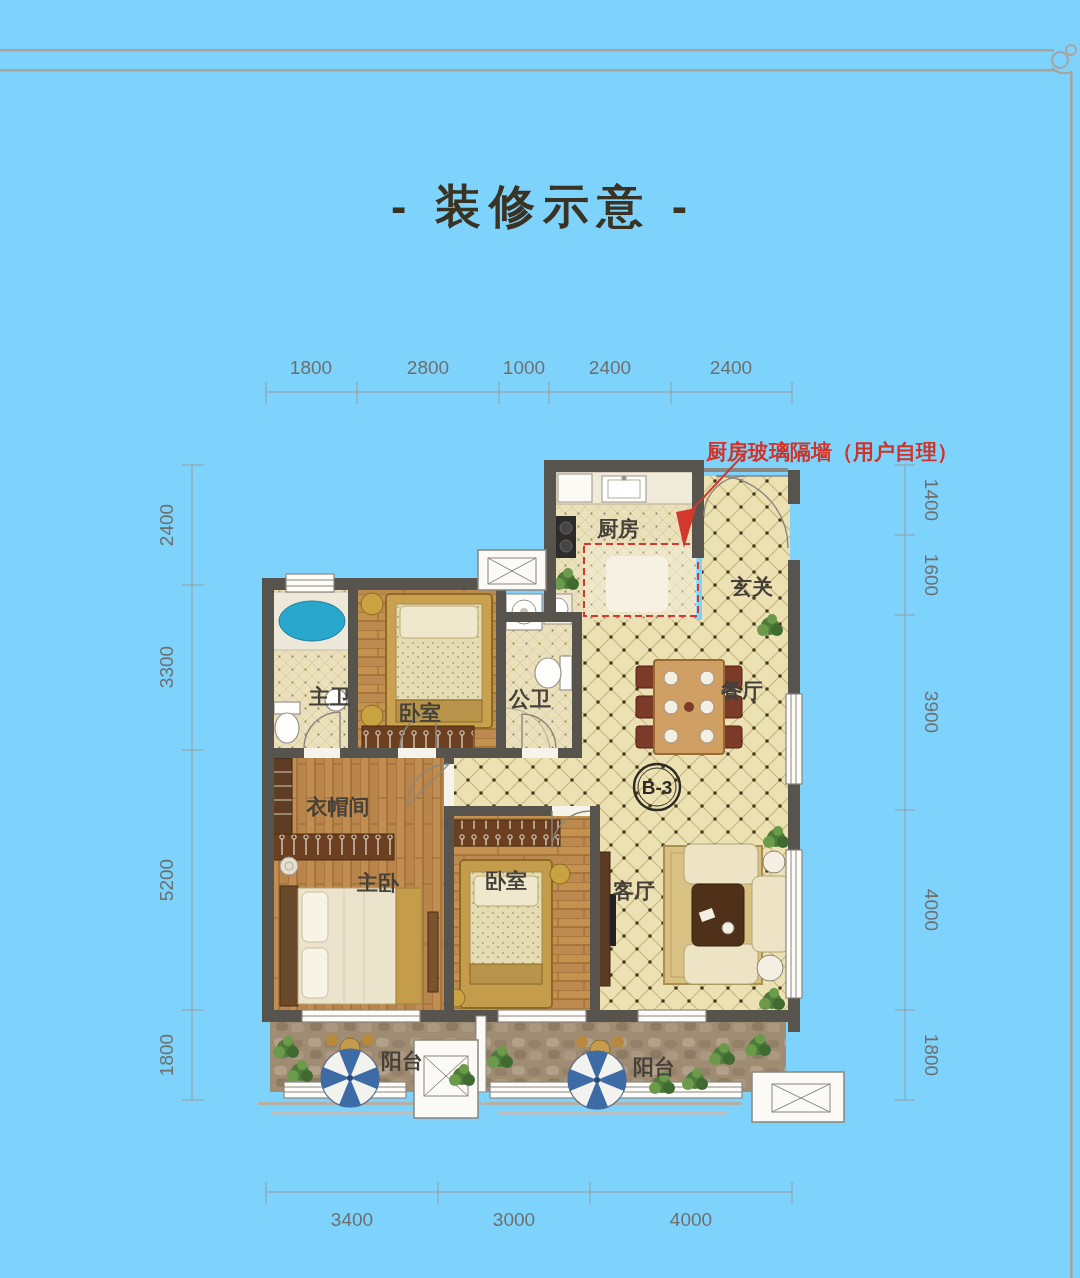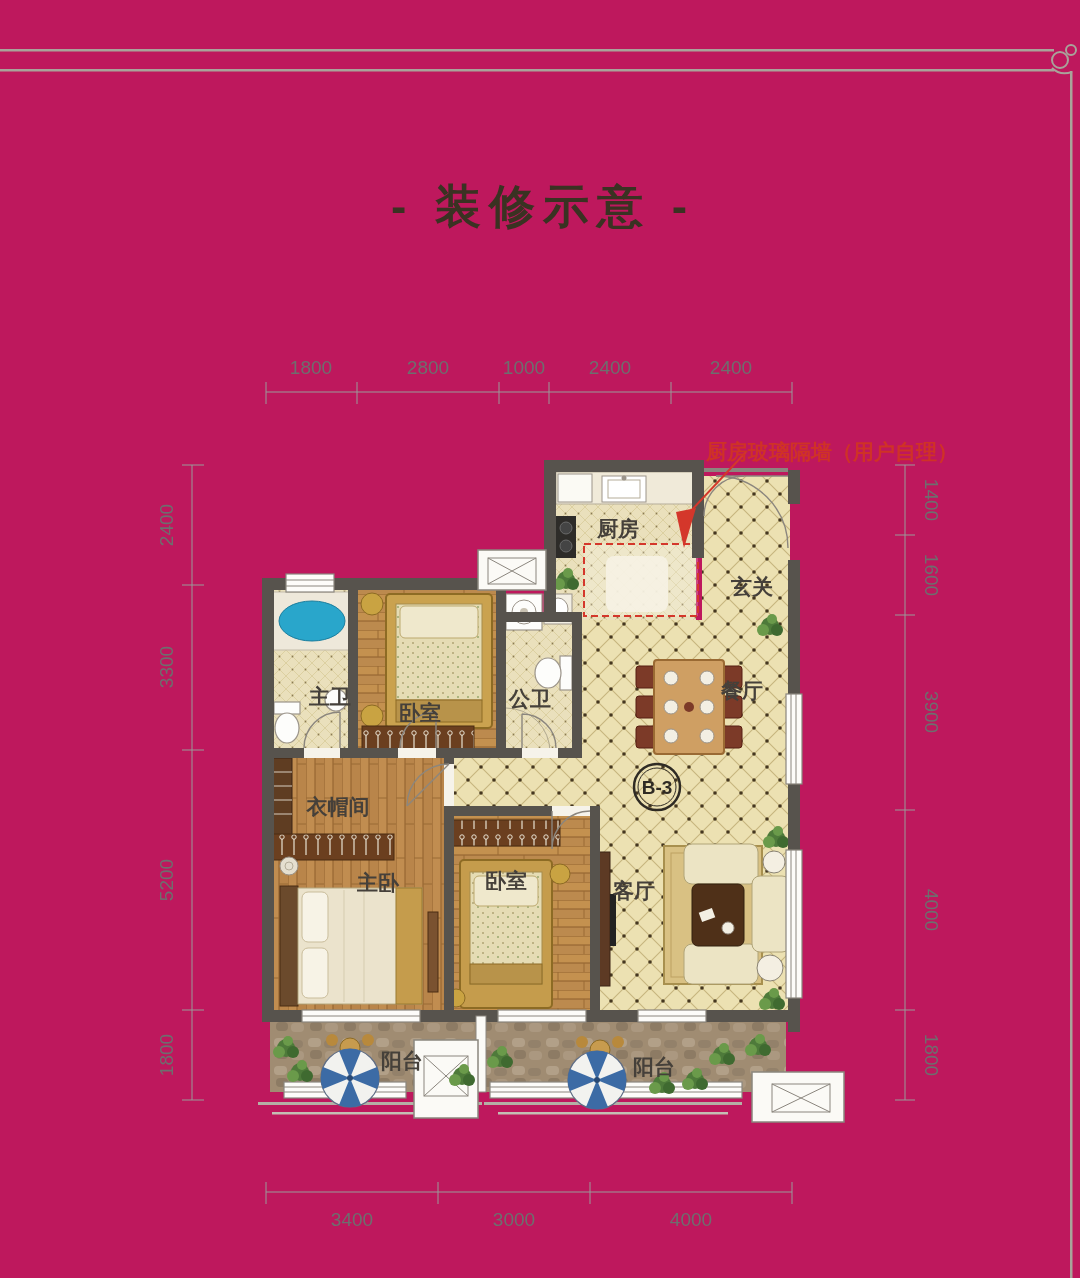--- a/index.html
+++ b/index.html
@@ -1,16 +1,16 @@
 <!DOCTYPE html>
 <html><head>
 <meta charset="utf-8">
 <style>
   html,body{margin:0;padding:0;background:#f4f2ee;}
-  #page{position:relative;width:1080px;height:1278px;background:#be185d;overflow:hidden;
+  #page{position:relative;width:1080px;height:1278px;background:#7dd3fc;overflow:hidden;
         font-family:"Liberation Sans",sans-serif;}
   svg{position:absolute;left:0;top:0;}
   text{font-family:"Liberation Sans",sans-serif;}
   .room-label{font-size:21px;font-weight:bold;fill:#45403a;}
   .dim-label{font-size:19px;fill:#6e6e6e;}
   .dim-line{stroke:#9a9a9a;stroke-width:1;}
   .wall{fill:#57534d;}
   .window{fill:#fdfcf9;stroke:#8b867e;stroke-width:1.2;}
   .fixture{fill:#fdfdfb;stroke:#9b948a;stroke-width:1.2;}
   .door{stroke:#8b867e;stroke-width:1.4;fill:none;}

